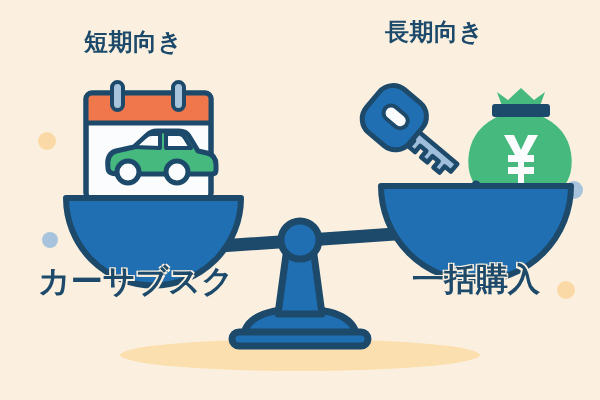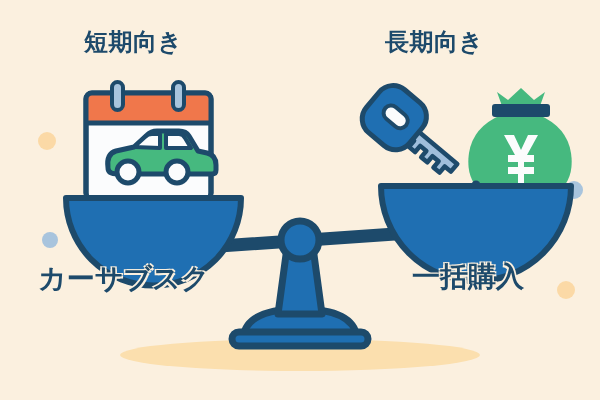--- a/index.html
+++ b/index.html
@@ -32,25 +32,25 @@
     font-weight: bold;
     white-space: nowrap;
     line-height: 1;
     text-shadow: 1.5px 1.5px 0 #FBF0DF, -1.5px 1.5px 0 #FBF0DF, 1.5px -1.5px 0 #FBF0DF, -1.5px -1.5px 0 #FBF0DF;
   }
   .lbl-top {
     font-size: 24px;
     letter-spacing: 0.5px;
   }
   .lbl-bottom {
-    font-size: 28px;
+    font-size: 32px;
     letter-spacing: 0px;
   }
   #label-short-term { left: 84px; top: 30px; }
-  #label-long-term  { left: 385px; top: 30px; }
+  #label-long-term  { left: 385px; top: 20px; }
   #label-car-subscription { left: 38px; top: 265px; }
   #label-lump-sum-purchase { left: 374px; top: 263px; margin-left: 38px; }
 </style>
 </head>
 <body>
 
 <div id="stage">
 
   <svg id="illus" viewBox="0 0 600 400">
 

